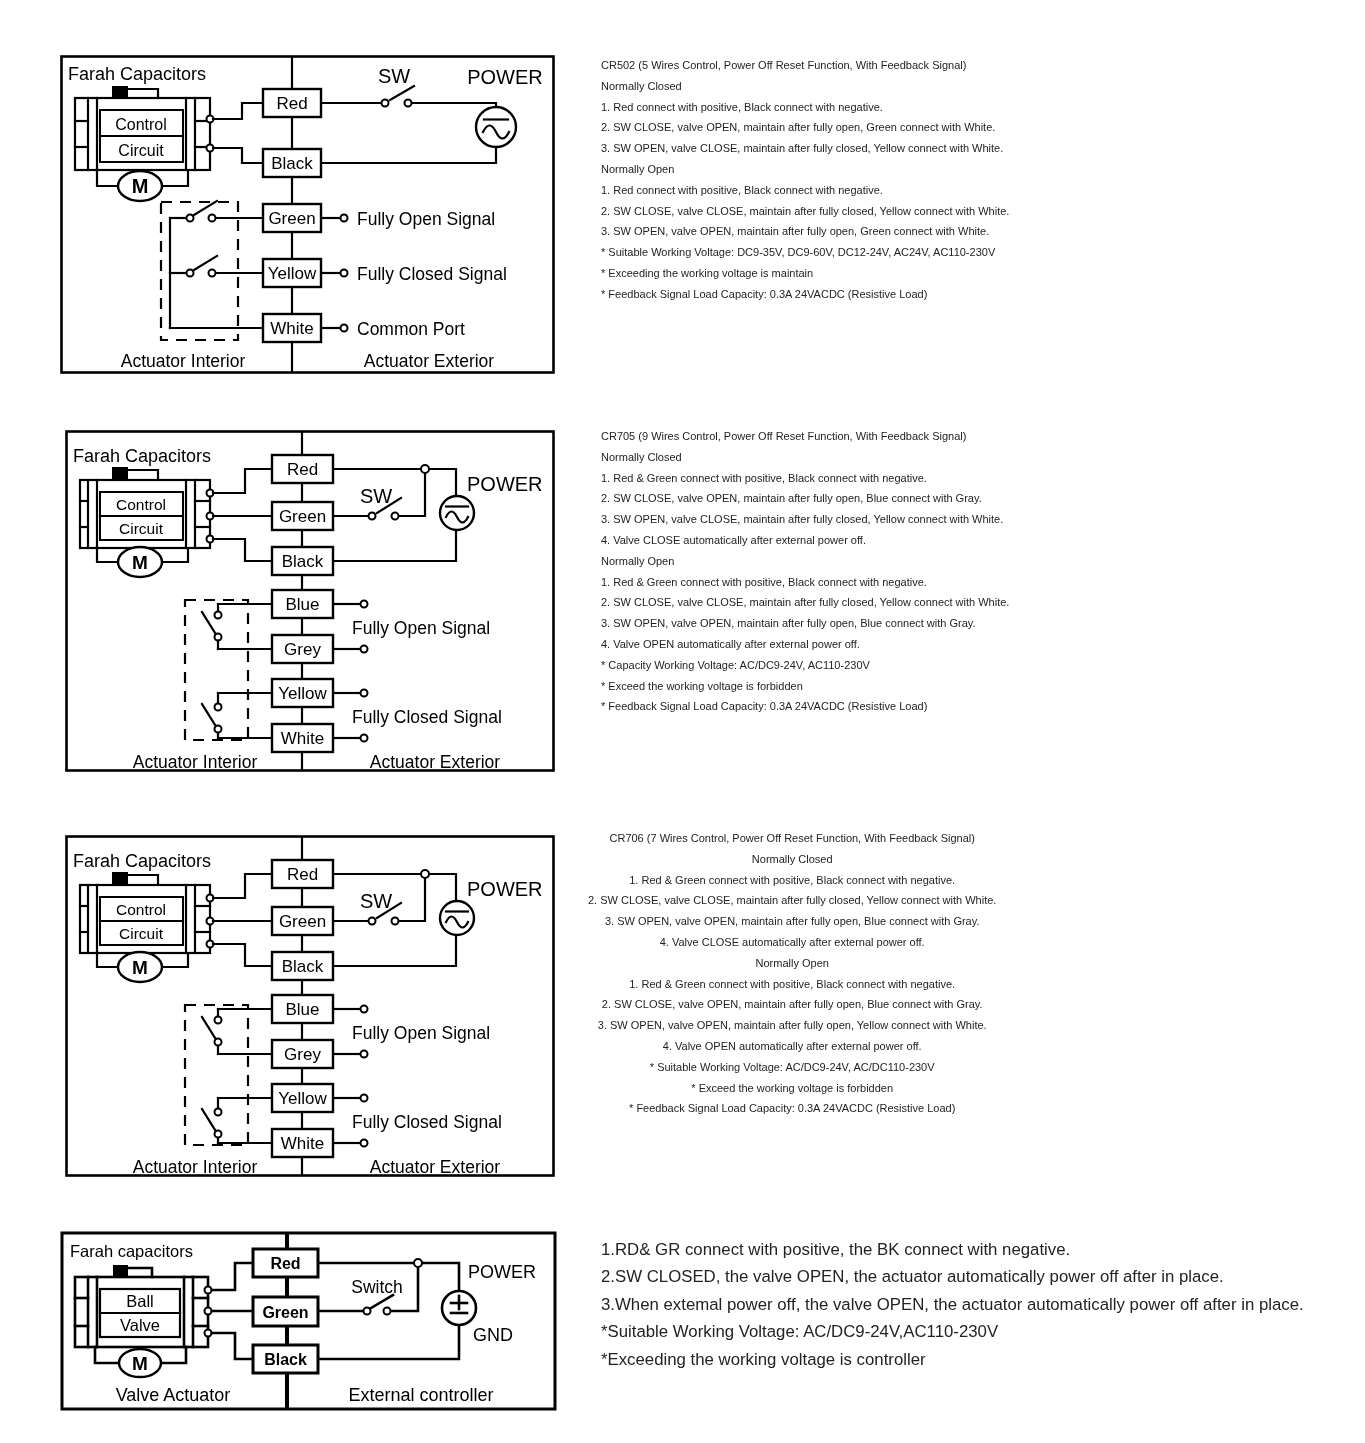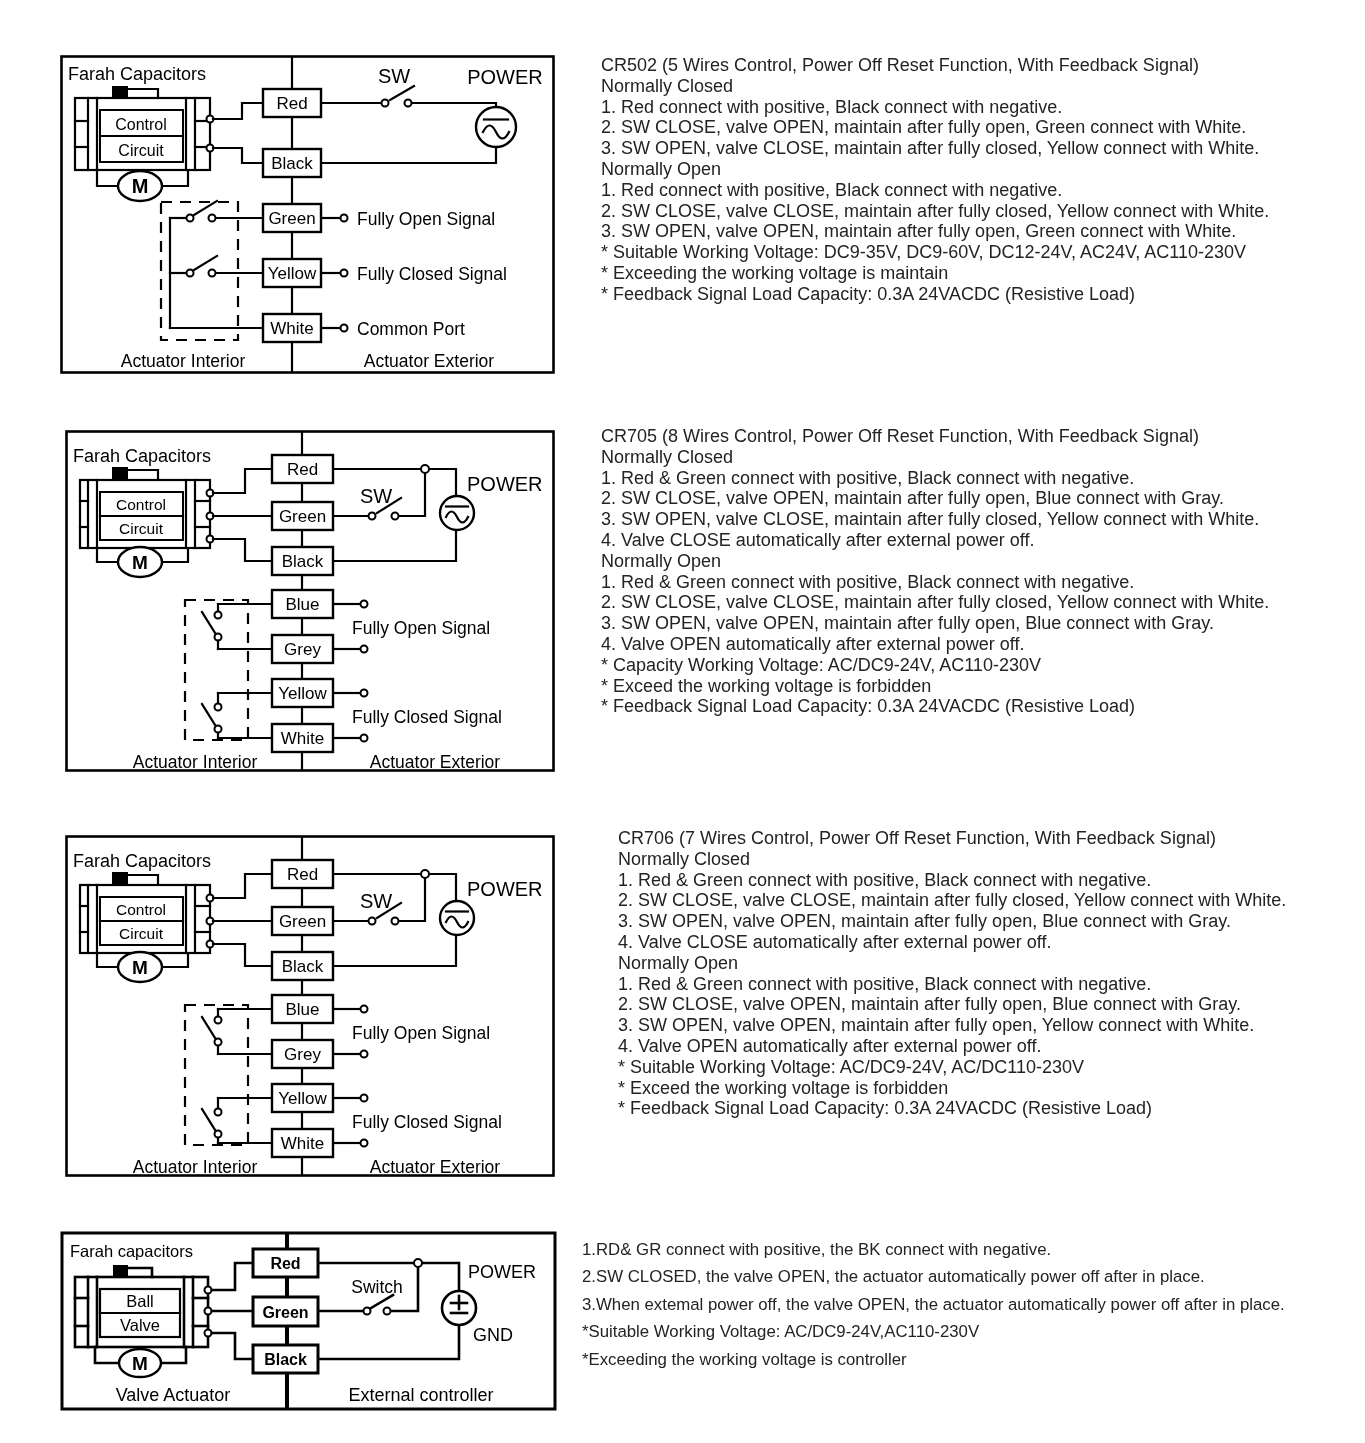--- a/index.html
+++ b/index.html
@@ -13,21 +13,21 @@
   .w{fill:none;stroke:#000;stroke-width:2.2;stroke-linecap:square;stroke-linejoin:miter;}
   .w3{fill:none;stroke:#000;stroke-width:2.6;stroke-linecap:square;}
   .frame{fill:none;stroke:#000;stroke-width:2.6;}
   .frame4{fill:none;stroke:#000;stroke-width:3;}
   .wbox{fill:#fff;stroke:#000;stroke-width:2.4;}
   .wbox4{fill:#fff;stroke:#000;stroke-width:3;}
   .term{fill:#fff;stroke:#000;stroke-width:2;}
   .dash{fill:none;stroke:#000;stroke-width:2.2;stroke-dasharray:11 8;}
   .ellipse{fill:#fff;stroke:#000;stroke-width:2.4;}
   .notes{color:#232323;white-space:nowrap;}
-  .notes div{height:20.8px;line-height:20.8px;font-size:18px;}
+  .notes div{height:20.8px;line-height:20.8px;font-size:11px;}
   .notes4 div{height:27.4px;line-height:27.4px;font-size:16.8px;}
 </style>
 </head>
 <body>
 
 <svg class="abs" style="left:60px;top:55px;" width="495" height="319" viewBox="60 55 495 319">
   <g>
     <rect x="61.5" y="56.5" width="492" height="316" class="frame"></rect>
     <line x1="292" y1="57" x2="292" y2="372" class="w"></line>
   </g>
@@ -227,21 +227,21 @@
     <circle cx="364" cy="693" r="3.5" class="term"></circle>
     <circle cx="364" cy="738" r="3.5" class="term"></circle>
     <text x="352" y="634" font-size="17.5">Fully Open Signal</text>
     <text x="352" y="723" font-size="17.5">Fully Closed Signal</text>
   </g>
   <text x="195" y="768" font-size="17.5" text-anchor="middle">Actuator Interior</text>
   <text x="435" y="768" font-size="17.5" text-anchor="middle">Actuator Exterior</text>
 </svg>
 
 <div class="abs notes" style="left:601px;top:426px;">
-    <div>CR705 (8 Wires Control, Power Off Reset Function, With Feedback Signal)</div>
+    <div>CR705 (9 Wires Control, Power Off Reset Function, With Feedback Signal)</div>
     <div>Normally Closed</div>
     <div>1. Red &amp; Green connect with positive, Black connect with negative.</div>
     <div>2. SW CLOSE, valve OPEN, maintain after fully open, Blue connect with Gray.</div>
     <div>3. SW OPEN, valve CLOSE, maintain after fully closed, Yellow connect with White.</div>
     <div>4. Valve CLOSE automatically after external power off.</div>
     <div>Normally Open</div>
     <div>1. Red &amp; Green connect with positive, Black connect with negative.</div>
     <div>2. SW CLOSE, valve CLOSE, maintain after fully closed, Yellow connect with White.</div>
     <div>3. SW OPEN, valve OPEN, maintain after fully open, Blue connect with Gray.</div>
     <div>4. Valve OPEN automatically after external power off.</div>
@@ -347,21 +347,21 @@
     <circle cx="364" cy="693" r="3.5" class="term"></circle>
     <circle cx="364" cy="738" r="3.5" class="term"></circle>
     <text x="352" y="634" font-size="17.5">Fully Open Signal</text>
     <text x="352" y="723" font-size="17.5">Fully Closed Signal</text>
   </g>
   <text x="195" y="768" font-size="17.5" text-anchor="middle">Actuator Interior</text>
   <text x="435" y="768" font-size="17.5" text-anchor="middle">Actuator Exterior</text>
 </svg>
   </div>
 
-<div class="abs notes" style="left:618px;top:828px;">
+<div class="abs notes" style="left:588px;top:828px;text-align:center;">
     <div>CR706 (7 Wires Control, Power Off Reset Function, With Feedback Signal)</div>
     <div>Normally Closed</div>
     <div>1. Red &amp; Green connect with positive, Black connect with negative.</div>
     <div>2. SW CLOSE, valve CLOSE, maintain after fully closed, Yellow connect with White.</div>
     <div>3. SW OPEN, valve OPEN, maintain after fully open, Blue connect with Gray.</div>
     <div>4. Valve CLOSE automatically after external power off.</div>
     <div>Normally Open</div>
     <div>1. Red &amp; Green connect with positive, Black connect with negative.</div>
     <div>2. SW CLOSE, valve OPEN, maintain after fully open, Blue connect with Gray.</div>
     <div>3. SW OPEN, valve OPEN, maintain after fully open, Yellow connect with White.</div>
@@ -431,19 +431,19 @@
       <text x="285.5" y="1269" font-size="16" font-weight="bold" text-anchor="middle">Red</text>
     <rect x="253" y="1297" width="65" height="29" class="wbox4"></rect>
       <text x="285.5" y="1318" font-size="16" font-weight="bold" text-anchor="middle">Green</text>
     <rect x="253" y="1345" width="65" height="28" class="wbox4"></rect>
       <text x="285.5" y="1365" font-size="16" font-weight="bold" text-anchor="middle">Black</text>
   </g>
   <text x="173" y="1401" font-size="18" text-anchor="middle">Valve Actuator</text>
   <text x="421" y="1401" font-size="18" text-anchor="middle">External controller</text>
 </svg>
 
-<div class="abs notes notes4" style="left:582px;top:1236px;">
+<div class="abs notes notes4" style="left:601px;top:1236px;">
     <div>1.RD&amp; GR connect with positive, the BK connect with negative.</div>
     <div>2.SW CLOSED, the valve OPEN, the actuator automatically power off after in place.</div>
     <div>3.When extemal power off, the valve OPEN, the actuator automatically power off after in place.</div>
     <div>*Suitable Working Voltage: AC/DC9-24V,AC110-230V</div>
     <div>*Exceeding the working voltage is controller</div>
   </div>
 
 </body></html>

